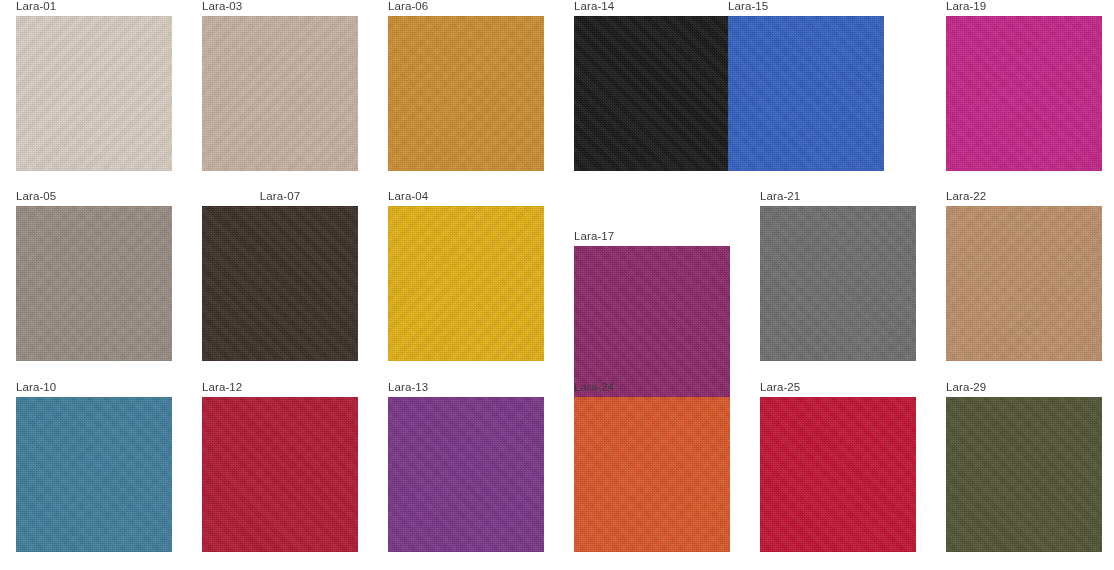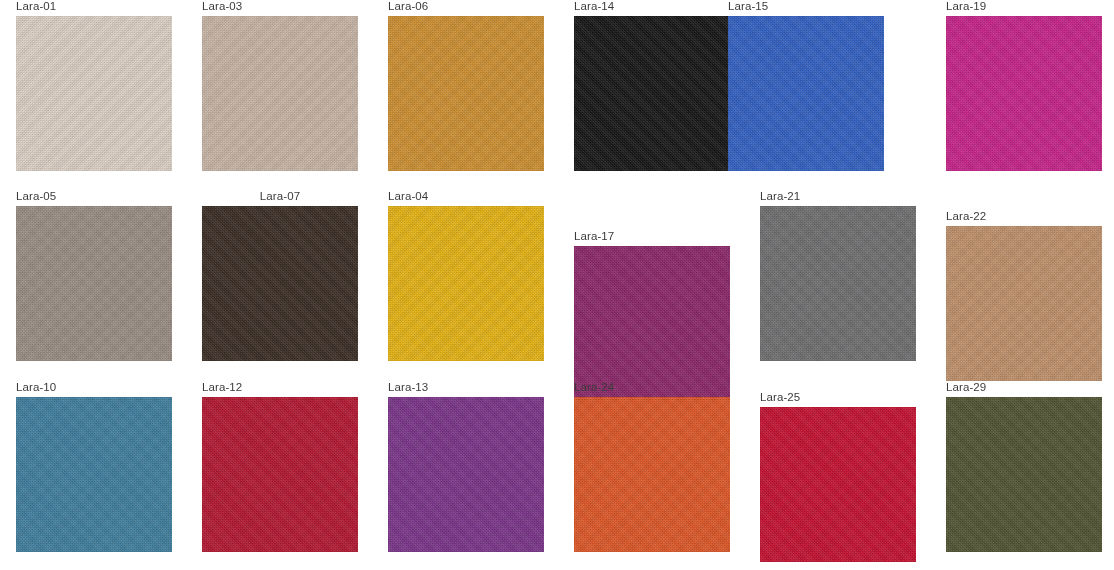--- a/index.html
+++ b/index.html
@@ -126,41 +126,41 @@
       <div class="swatch-tile" title="Lara-09" style="width: 156px; height: 155px; background-color: rgb(232, 180, 16);"></div>
     </div>
     <div class="swatch-cell" style="left: 558px; top: 190px; margin-top: 40px;">
       <div class="swatch-label" style="color: rgb(59, 59, 59);">Lara-17</div>
       <div class="swatch-tile" title="Lara-17" style="width: 156px; height: 155px; background-color: rgb(140, 36, 104);"></div>
     </div>
     <div class="swatch-cell" style="left: 744px; top: 190px;">
       <div class="swatch-label" style="color: rgb(59, 59, 59);">Lara-21</div>
       <div class="swatch-tile" title="Lara-21" style="width: 156px; height: 155px; background-color: rgb(110, 110, 112);"></div>
     </div>
-    <div class="swatch-cell" style="left: 930px; top: 190px; margin-top: 20px;">
+    <div class="swatch-cell" style="left: 930px; top: 190px;">
       <div class="swatch-label" style="color: rgb(59, 59, 59);">Lara-22</div>
       <div class="swatch-tile" title="Lara-22" style="width: 156px; height: 155px; background-color: rgb(193, 145, 106);"></div>
     </div>
     <div class="swatch-cell" style="left: 0px; top: 381px;">
       <div class="swatch-label" style="color: rgb(59, 59, 59);">Lara-10</div>
       <div class="swatch-tile" title="Lara-10" style="width: 156px; height: 155px; background-color: rgb(61, 126, 158);"></div>
     </div>
     <div class="swatch-cell" style="left: 186px; top: 381px;">
       <div class="swatch-label" style="color: rgb(59, 59, 59);">Lara-12</div>
       <div class="swatch-tile" title="Lara-12" style="width: 156px; height: 155px; background-color: rgb(181, 20, 46);"></div>
     </div>
     <div class="swatch-cell" style="left: 372px; top: 381px;">
       <div class="swatch-label" style="color: rgb(59, 59, 59);">Lara-13</div>
       <div class="swatch-tile" title="Lara-13" style="width: 156px; height: 155px; background-color: rgb(122, 49, 137);"></div>
     </div>
     <div class="swatch-cell" style="left: 558px; top: 381px;">
       <div class="swatch-label" style="color: rgb(59, 59, 59);">Lara-24</div>
       <div class="swatch-tile" title="Lara-24" style="width: 156px; height: 155px; background-color: rgb(224, 85, 36);"></div>
     </div>
-    <div class="swatch-cell" style="left: 744px; top: 391px;">
+    <div class="swatch-cell" style="left: 744px; top: 381px;">
       <div class="swatch-label" style="color: rgb(59, 59, 59);">Lara-25</div>
       <div class="swatch-tile" title="Lara-25" style="width: 156px; height: 155px; background-color: rgb(198, 13, 46);"></div>
     </div>
     <div class="swatch-cell" style="left: 930px; top: 381px;">
       <div class="swatch-label" style="color: rgb(59, 59, 59);">Lara-29</div>
       <div class="swatch-tile" title="Lara-29" style="width: 156px; height: 155px; background-color: rgb(79, 82, 48);"></div>
     </div>
   </div>
 
 </body></html>

